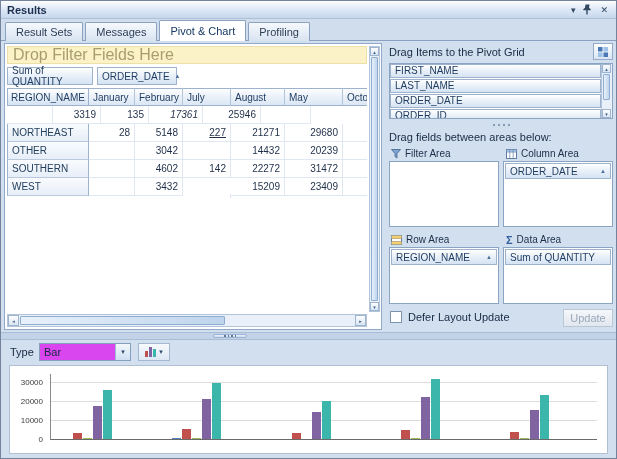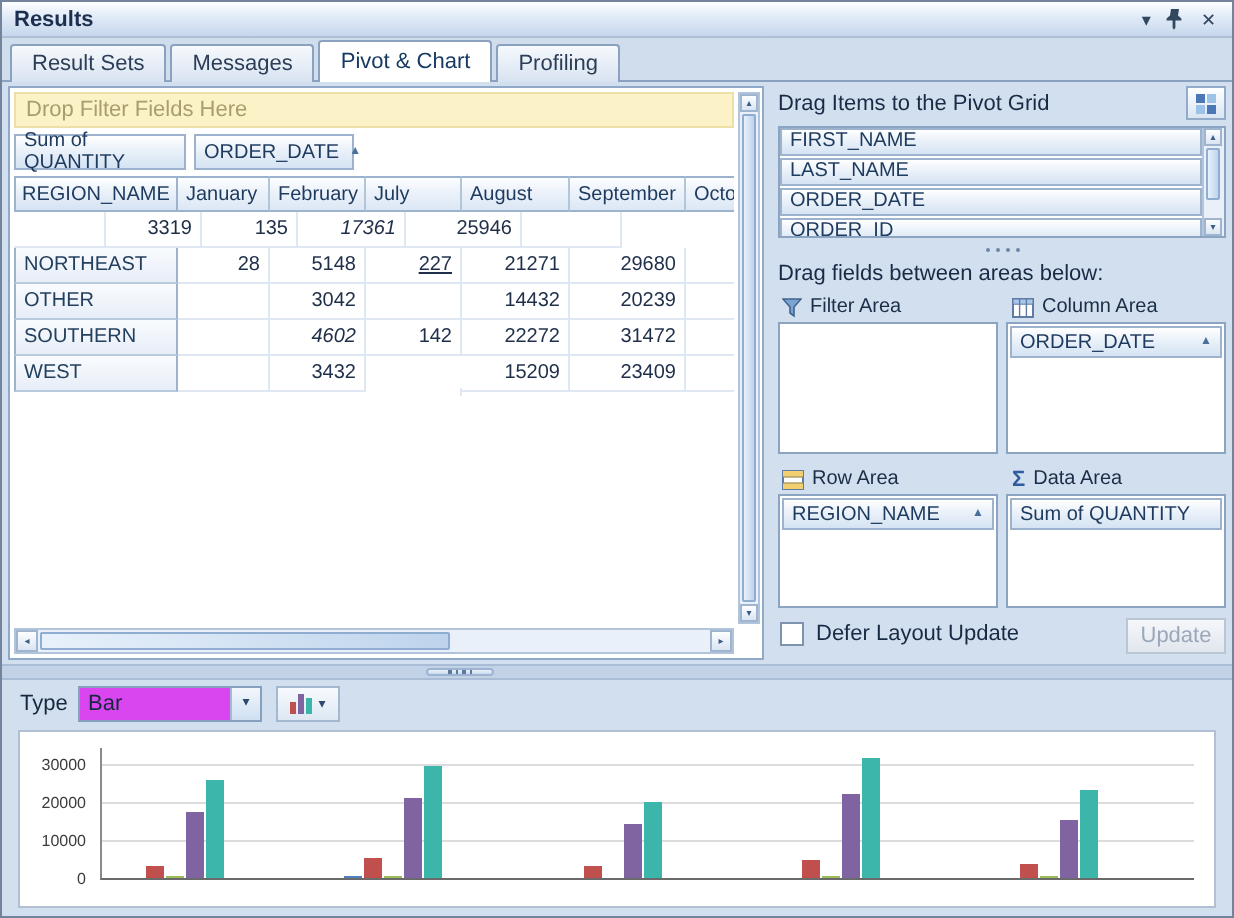--- a/index.html
+++ b/index.html
@@ -14,21 +14,21 @@
 
   
   .tabs{position:absolute;left:0;top:18px;width:615px;height:22px;padding-left:4px;display:flex;align-items:flex-end;}
   .tabs::after{content:"";position:absolute;left:0;right:0;bottom:0;height:1px;background:#8aa2bf;}
   .tab{position:relative;height:19px;padding:0 10px;margin-right:2px;background:linear-gradient(#f6f9fd,#d8e3f1);border:1px solid #8aa2bf;border-bottom:none;border-radius:2px 2px 0 0;font-size:11px;color:#2c3e57;line-height:18px;z-index:1;cursor:default;}
   .tab.active{background:#fff;height:21px;line-height:20px;color:#173a63;z-index:2;}
 
   
   .topsec{position:absolute;left:0;top:40px;width:615px;height:291px;background:#d2dfef;}
   .pivotpane{position:absolute;left:3px;top:2px;width:378px;height:287px;background:#fff;border:1px solid #90a9c8;}
-  .filterbar{position:absolute;left:2px;top:2px;width:360px;height:18px;background:#fcf2c8;border:1px solid #ecdfa8;color:#a79d6e;font-size:11px;line-height:16px;padding-left:5px;}
+  .filterbar{position:absolute;left:2px;top:2px;width:360px;height:18px;background:#fcf2c8;border:1px solid #ecdfa8;color:#a79d6e;font-size:16px;line-height:16px;padding-left:5px;}
   .fieldrow{position:absolute;left:2px;top:23px;height:18px;width:360px;}
   .fbtn{position:absolute;top:0;height:18px;background:linear-gradient(#ffffff,#eaf1f9 45%,#d5e3f3);border:1px solid #9db3cd;color:#1d3a5f;font-size:10px;display:flex;align-items:center;justify-content:space-between;padding:0 4px;}
   .sortglyph{font-size:6px;color:#4a6f9b;margin-left:5px;}
   .phead{position:absolute;left:2px;top:44px;width:360px;height:18px;display:flex;overflow:hidden;}
   .corner{width:82px;flex:none;background:linear-gradient(#ffffff,#eaf1f9 45%,#d5e3f3);border:1px solid #9db3cd;display:flex;align-items:center;justify-content:space-between;padding:0 3px;font-size:10px;color:#1d3a5f;}
   .ph-cell{flex:none;height:18px;background:linear-gradient(#fdfeff,#ecf2fa 45%,#dbe7f4);border-top:1px solid #9db3cd;border-bottom:1px solid #9db3cd;border-right:1px solid #b3c5da;font-size:10px;color:#1d3a5f;line-height:17px;padding-left:4px;overflow:hidden;}
   .pbody{position:absolute;left:2px;top:62px;width:360px;height:92px;overflow:hidden;}
   .p-row{display:flex;height:18px;}
   .rh-cell{width:82px;flex:none;background:linear-gradient(#f9fbfe,#e7eef8);border-left:1px solid #9db3cd;border-right:1px solid #9db3cd;border-bottom:1px solid #b9cadd;font-size:10px;color:#23405e;line-height:17px;padding-left:4px;}
   .d-cell{flex:none;height:18px;background:#fff;border-right:1px solid #dfe8f2;border-bottom:1px solid #dfe8f2;font-size:10px;color:#1f2f49;text-align:right;line-height:17px;padding-right:4px;}
@@ -118,21 +118,21 @@
       <div class="phead">
         <div class="corner">
           <span>REGION_NAME</span>
           <span class="sortglyph">▲</span>
         </div>
         <div style="display:flex;">
             <div class="ph-cell" style="width: 46px;">January</div>
             <div class="ph-cell" style="width: 48px;">February</div>
             <div class="ph-cell" style="width: 48px;">July</div>
             <div class="ph-cell" style="width: 54px;">August</div>
-            <div class="ph-cell" style="width: 58px;">September</div>
+            <div class="ph-cell" style="width: 58px;">May</div>
             <div class="ph-cell" style="width: 50px;">October</div>
           </div>
       </div>
       <div class="pbody">
           <div class="p-row">
             <div class="d-cell" style="width: 46px;"></div>
             <div class="d-cell" style="width: 48px;">3319</div>
             <div class="d-cell" style="width: 48px;">135</div>
             <div class="d-cell" style="width: 54px; font-style: italic;">17361</div>
             <div class="d-cell" style="width: 58px;">25946</div>
@@ -152,21 +152,21 @@
             <div class="d-cell" style="width: 46px;"></div>
             <div class="d-cell" style="width: 48px;">3042</div>
             <div class="d-cell" style="width: 48px;"></div>
             <div class="d-cell" style="width: 54px;">14432</div>
             <div class="d-cell" style="width: 58px;">20239</div>
             <div class="d-cell" style="width: 50px;"></div>
           </div>
           <div class="p-row">
             <div class="rh-cell">SOUTHERN</div>
             <div class="d-cell" style="width: 46px;"></div>
-            <div class="d-cell" style="width: 48px; font-style: italic;">4602</div>
+            <div class="d-cell" style="width: 48px;">4602</div>
             <div class="d-cell" style="width: 48px;">142</div>
             <div class="d-cell" style="width: 54px;">22272</div>
             <div class="d-cell" style="width: 58px;">31472</div>
             <div class="d-cell" style="width: 50px;"></div>
           </div>
           <div class="p-row">
             <div class="rh-cell">WEST</div>
             <div class="d-cell" style="width: 46px;"></div>
             <div class="d-cell" style="width: 48px;">3432</div>
             <div class="d-cell" style="width: 48px; margin-top: 16px;">110</div>

